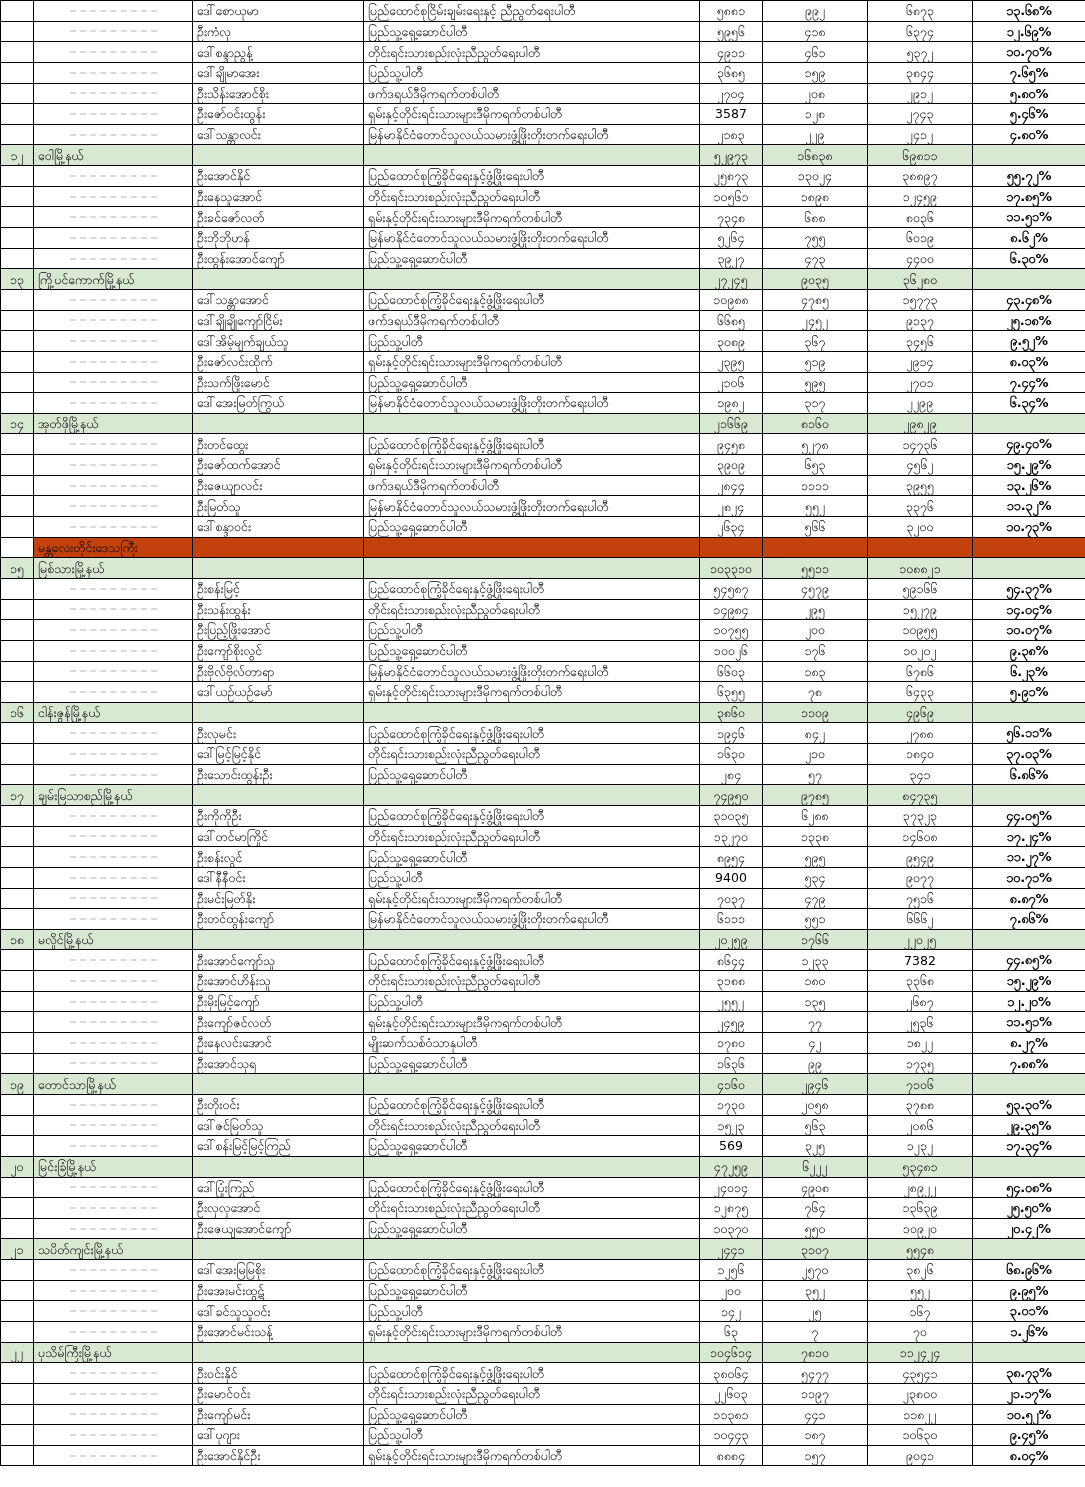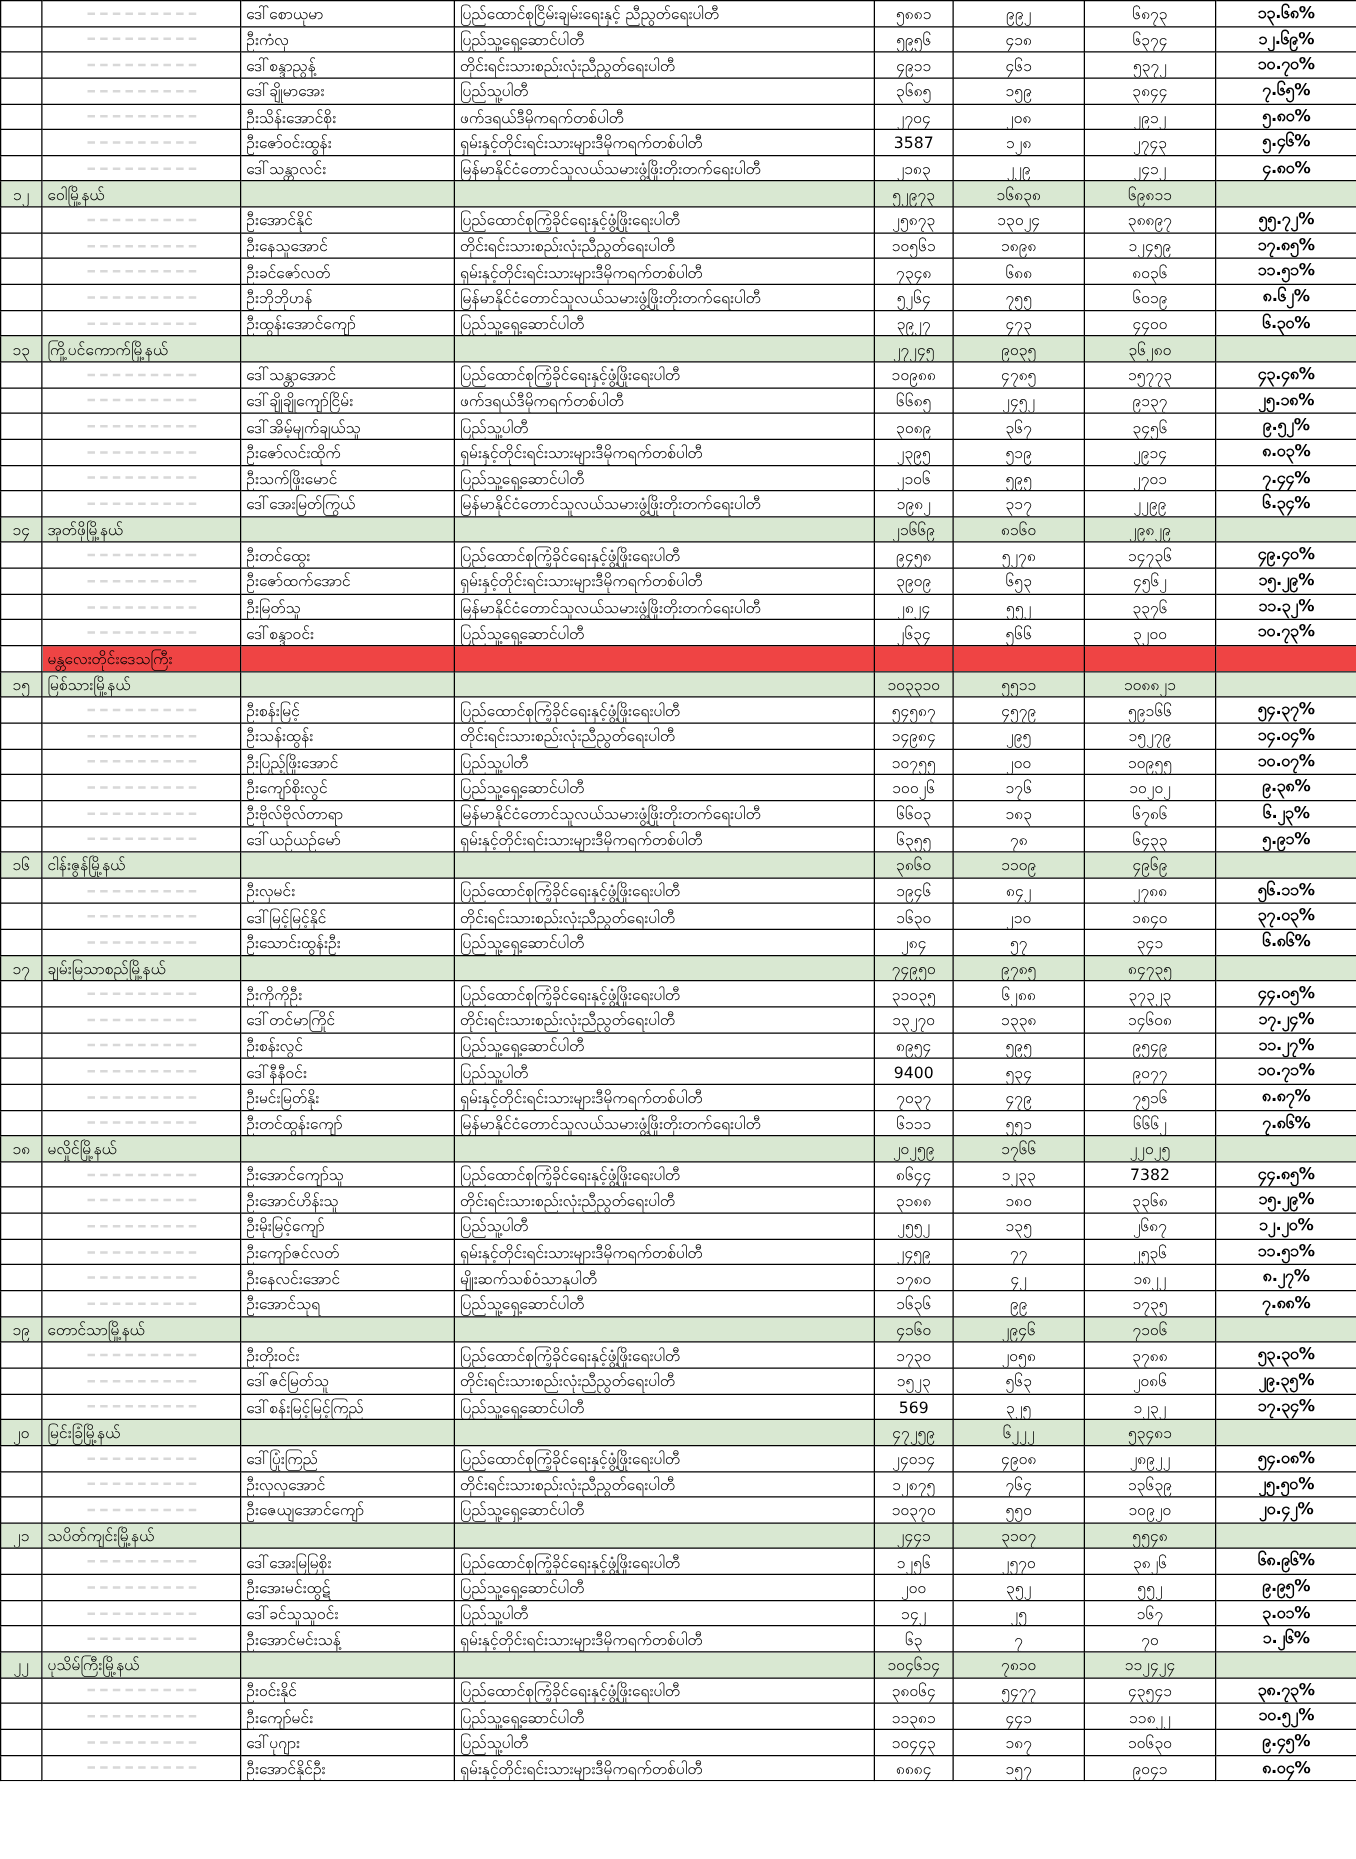--- a/index.html
+++ b/index.html
@@ -6,21 +6,21 @@
   body{width:1085px;font-family:"DejaVu Sans",sans-serif;color:#000;}
   table{border-collapse:collapse;table-layout:fixed;width:1085px;padding-left:45px;}
   td{border:1px solid #000;padding:0 4px;height:19.65px;overflow:hidden;
      white-space:nowrap;font-size:12.5px;line-height:1.05;vertical-align:middle;}
   tr{height:20.65px;}
   td.no{text-align:center;padding:0 1px;}
   td.name,td.party{text-align:left;}
   td.num{text-align:center;}
   td.pct{text-align:center;font-weight:bold;font-size:13px;letter-spacing:-0.3px;}
   tr.row-township td{background:#d9e8d2;}
-  tr.row-region td{background:#ef4444;}
+  tr.row-region td{background:#c2410c;}
   tr.row-region td.no{background:#ffffff;}
   .redact-mark{height:0;border-top:2px dashed #b9b9b9;width:58%;margin:0 auto;opacity:.55;}
 </style>
 </head>
 <body>
 
 <table>
   <colgroup>
     <col style="width:33px">
     <col style="width:159px">
@@ -300,20 +300,32 @@
     <td class="num">၃၉၀၉</td>
     <td class="num">၆၅၃</td>
     <td class="num">၄၅၆၂</td>
     <td class="pct">၁၅.၂၉%</td>
   </tr>
       <tr>
     <td class="no"></td>
     <td class="name">
           <div class="redact-mark"></div>
         </td>
+    <td class="name">ဦးဇေယျာလင်း</td>
+    <td class="party">ဖက်ဒရယ်ဒီမိုကရက်တစ်ပါတီ</td>
+    <td class="num">၂၈၄၄</td>
+    <td class="num">၁၁၁၁</td>
+    <td class="num">၃၉၅၅</td>
+    <td class="pct">၁၃.၂၆%</td>
+  </tr>
+      <tr>
+    <td class="no"></td>
+    <td class="name">
+          <div class="redact-mark"></div>
+        </td>
     <td class="name">ဦးမြတ်သူ</td>
     <td class="party">မြန်မာနိုင်ငံတောင်သူလယ်သမားဖွံ့ဖြိုးတိုးတက်ရေးပါတီ</td>
     <td class="num">၂၈၂၄</td>
     <td class="num">၅၅၂</td>
     <td class="num">၃၃၇၆</td>
     <td class="pct">၁၁.၃၂%</td>
   </tr>
       <tr>
     <td class="no"></td>
     <td class="name">
@@ -798,20 +810,32 @@
     <td class="num">၃၈၀၆၄</td>
     <td class="num">၅၄၇၇</td>
     <td class="num">၄၃၅၄၁</td>
     <td class="pct">၃၈.၇၃%</td>
   </tr>
       <tr>
     <td class="no"></td>
     <td class="name">
           <div class="redact-mark"></div>
         </td>
+    <td class="name">ဦးမောင်ဝင်း</td>
+    <td class="party">တိုင်းရင်းသားစည်းလုံးညီညွတ်ရေးပါတီ</td>
+    <td class="num">၂၂၆၀၃</td>
+    <td class="num">၁၁၉၇</td>
+    <td class="num">၂၃၈၀၀</td>
+    <td class="pct">၂၁.၁၇%</td>
+  </tr>
+      <tr>
+    <td class="no"></td>
+    <td class="name">
+          <div class="redact-mark"></div>
+        </td>
     <td class="name">ဦးကျော်မင်း</td>
     <td class="party">ပြည်သူ့ရှေ့ဆောင်ပါတီ</td>
     <td class="num">၁၁၃၈၁</td>
     <td class="num">၄၄၁</td>
     <td class="num">၁၁၈၂၂</td>
     <td class="pct">၁၀.၅၂%</td>
   </tr>
       <tr>
     <td class="no"></td>
     <td class="name">

